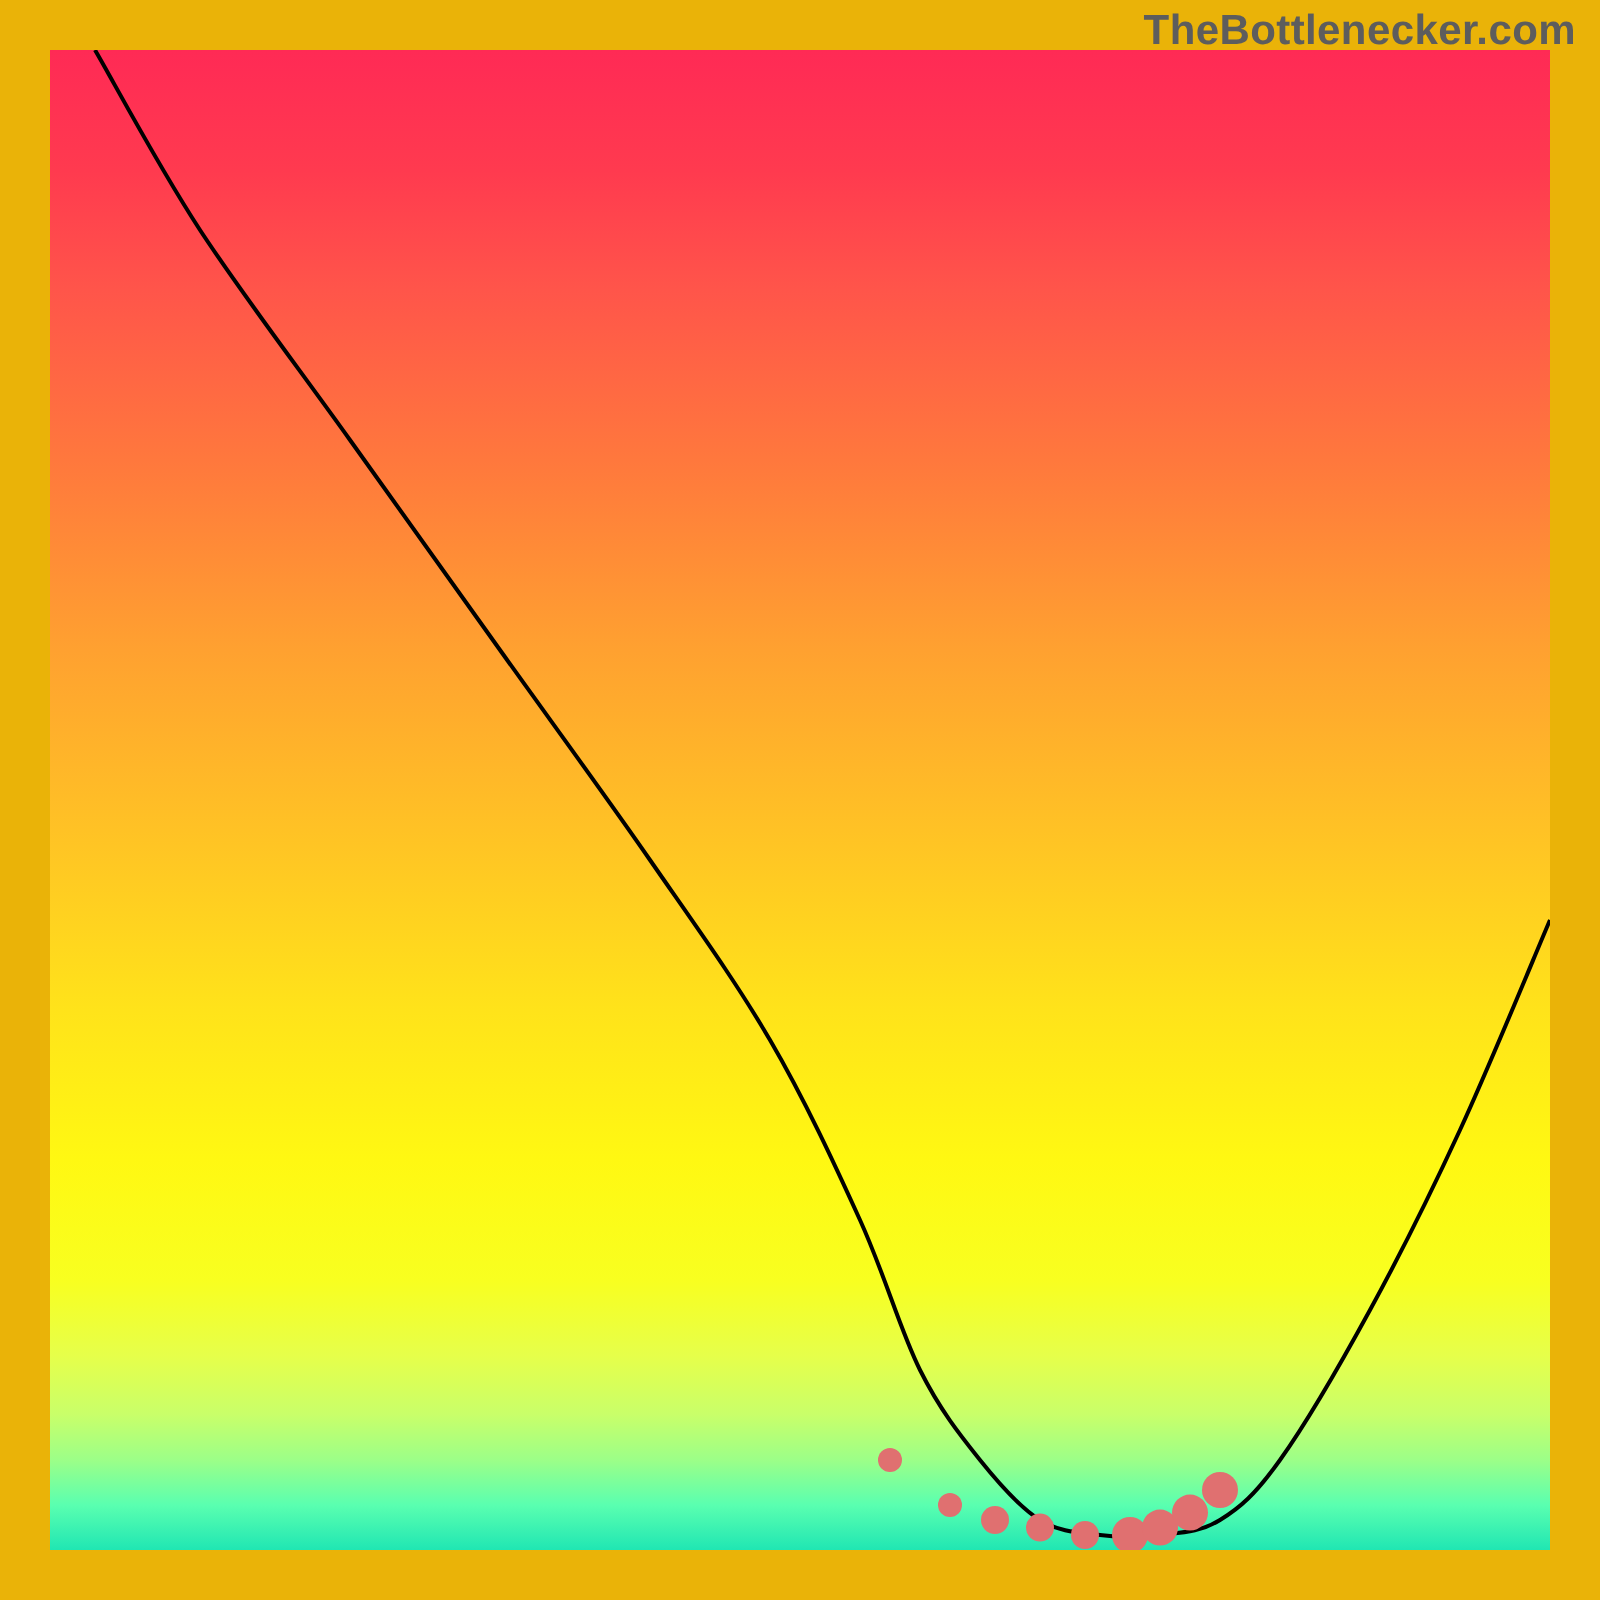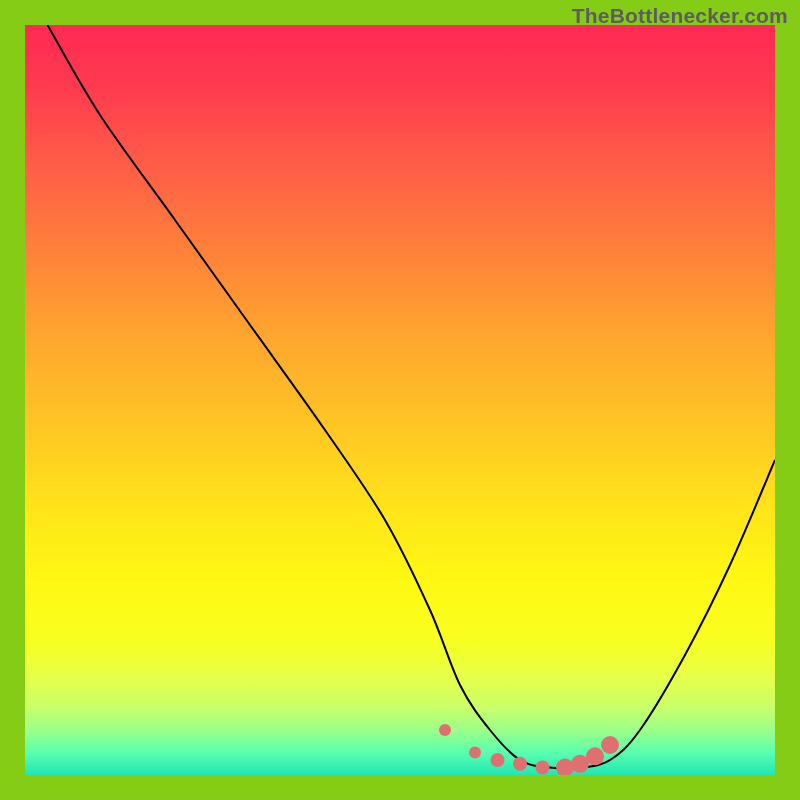--- a/index.html
+++ b/index.html
@@ -1,21 +1,21 @@
 <!DOCTYPE html>
 <html><head>
 <meta charset="utf-8">
 <style>
   * { margin: 0; padding: 0; box-sizing: border-box; }
   html, body { width: 800px; height: 800px; overflow: hidden; background: #000; }
   .frame {
     position: relative;
     width: 800px;
     height: 800px;
-    background: #84cc16;
+    background: #eab308;
   }
   .plot {
     position: absolute;
     left: 25px;
     top: 25px;
     width: 750px;
     height: 750px;
     overflow: hidden;
   }
   .gradient {

